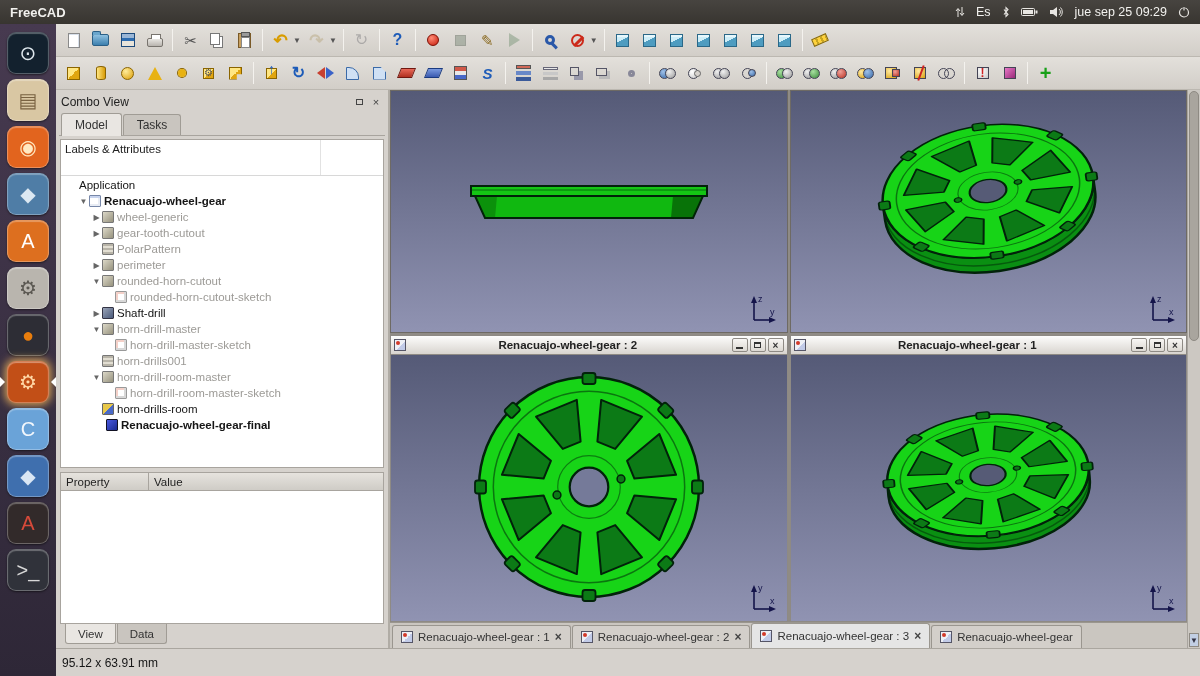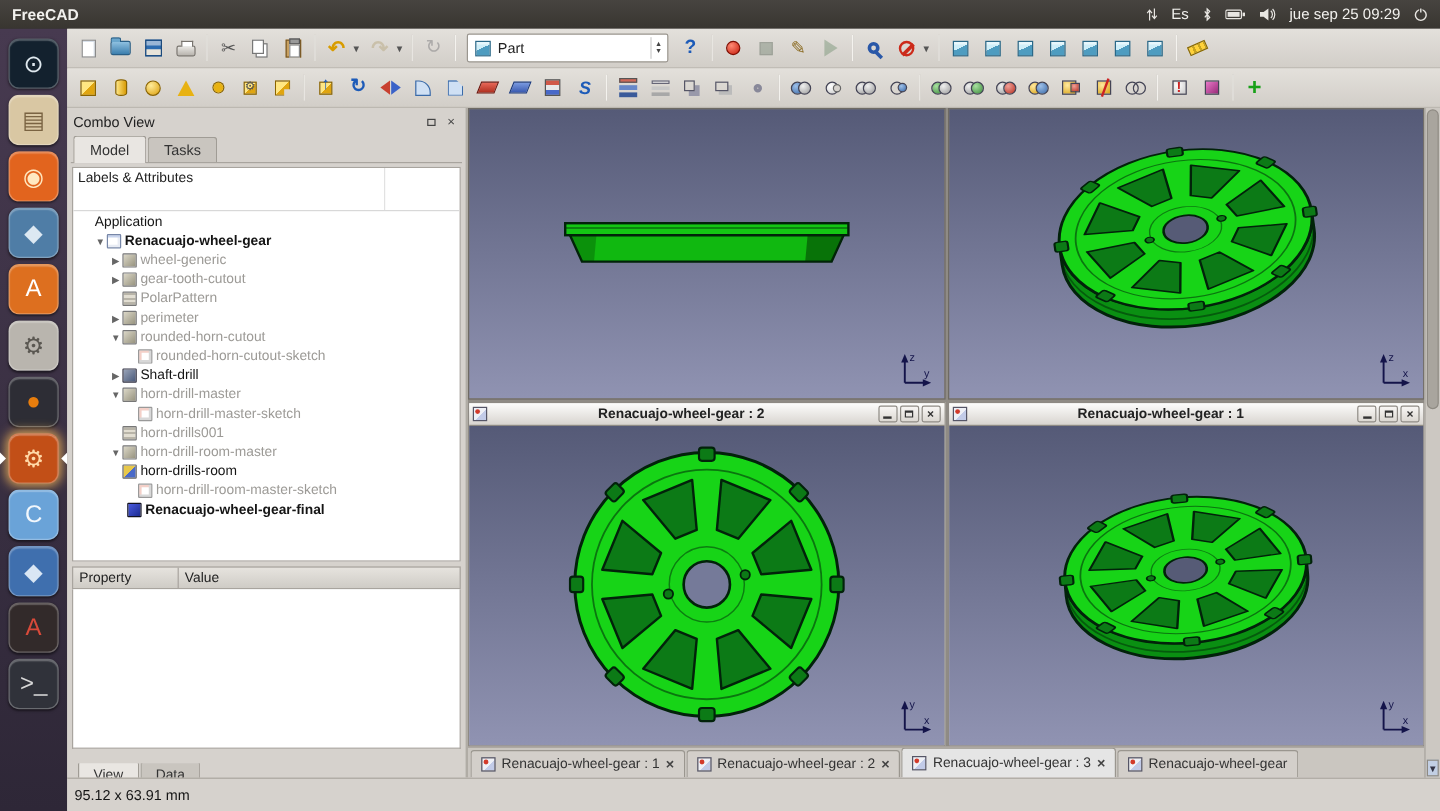--- a/index.html
+++ b/index.html
@@ -116,21 +116,21 @@
   .t-pat{background:repeating-linear-gradient(0deg,#b8b4a8 0 2px,#e2ded2 2px 4px);border:1px solid #777;}
   .t-sk{background:#fff;border:1px solid #999;box-shadow:inset -2px -2px 0 #d8d8d8,inset 2px 2px 0 #f4d0c8;}
   .t-multi{background:linear-gradient(135deg,#e8c84a 0 50%,#4a6ac8 50%);border:1px solid #666;}
   .t-solid{background:linear-gradient(135deg,#4a5ae0,#1a2a90);border:1px solid #112;}
   #cv-props{height:152px;display:flex;flex-direction:column;margin:0 1px;flex:none;}
   #prop-head{display:flex;height:19px;background:linear-gradient(#e6e3de,#cfccc6);border:1px solid #a8a49e;font-size:11.5px;color:#222;align-items:stretch;flex:none;}
   #prop-head span:first-child{width:88px;padding-left:5px;border-right:1px solid #a8a49e;display:flex;align-items:center;}
   #prop-head span:last-child{padding-left:5px;display:flex;align-items:center;}
   #prop-body{flex:1;background:#fff;border:1px solid #a8a49e;border-top:none;}
   #cv-bottom-tabs{height:24px;display:flex;align-items:flex-start;padding-left:6px;gap:1px;flex:none;}
-  .btab{height:20px;padding:0 12px;display:flex;align-items:center;font-size:11.5px;background:#c9c5bf;border:1px solid #a09c95;border-top:none;border-radius:0 0 3px 3px;color:#333;margin-top:12px;}
+  .btab{height:20px;padding:0 12px;display:flex;align-items:center;font-size:11.5px;background:#c9c5bf;border:1px solid #a09c95;border-top:none;border-radius:0 0 3px 3px;color:#333;}
   .btab.active{background:#e9e6e2;}
 
   
   #mdi{flex:1;position:relative;background:#aca8a2;display:flex;flex-direction:column;min-width:0;}
   #vpgrid{flex:1;display:grid;grid-template-columns:1fr 1fr;grid-template-rows:243px 1fr;gap:2px;margin-right:13px;background:#8f8b85;min-height:0;}
   .vp{position:relative;background:linear-gradient(180deg,var(--vt),var(--vb));overflow:hidden;display:flex;align-items:center;justify-content:center;border:1px solid #6e6a64;}
   .vpwin{display:flex;flex-direction:column;border:1px solid #8e8a84;background:#d6d2cd;min-height:0;}
   .vpwin .vp{flex:1;border:none;border-top:1px solid #8e8a84;}
   .vptitle{height:18px;background:linear-gradient(#fdfdfc,#d8d4cf);display:flex;align-items:center;gap:4px;padding:0 3px;font-size:11.5px;font-weight:bold;color:#222;flex:none;}
   .vpt{flex:1;text-align:center;white-space:nowrap;overflow:hidden;}
@@ -275,28 +275,20 @@
         <span class="dd">▼</span>
         <span class="ti disabled">
           <span class="g" style="color:#d89c00;font-weight:bold;font-size:17px">↷</span>
         </span>
         <span class="dd">▼</span>
         <span class="tsep"></span>
         <span class="ti disabled">
           <span class="g" style="color:#667;font-size:16px">↻</span>
         </span>
         <span class="tsep"></span>
-        <span class="wbcombo">
-          <i class="cb"></i>
-          <span class="wbtext">Part</span>
-          <span class="spins">
-            <span>▲</span>
-            <span>▼</span>
-          </span>
-        </span>
         <span class="ti">
           <span class="g" style="color:#1d5bb8;font-weight:bold;font-size:16px">?</span>
         </span>
         <span class="tsep"></span>
         <span class="ti">
           <i class="rec"></i>
         </span>
         <span class="ti disabled">
           <i class="stp"></i>
         </span>
@@ -546,29 +538,29 @@
               <div class="trow" style="padding-left:30px">
                 <span class="texp"></span>
                 <i class="t-pat"></i>
                 <span class="tlab gray">horn-drills001</span>
               </div>
               <div class="trow" style="padding-left:30px">
                 <span class="texp">▼</span>
                 <i class="t-feat"></i>
                 <span class="tlab gray">horn-drill-room-master</span>
               </div>
-              <div class="trow" style="padding-left:30px">
-                <span class="texp"></span>
-                <i class="t-multi"></i>
-                <span class="tlab">horn-drills-room</span>
-              </div>
               <div class="trow" style="padding-left:43px">
                 <span class="texp"></span>
                 <i class="t-sk"></i>
                 <span class="tlab gray">horn-drill-room-master-sketch</span>
+              </div>
+              <div class="trow" style="padding-left:30px">
+                <span class="texp"></span>
+                <i class="t-multi"></i>
+                <span class="tlab">horn-drills-room</span>
               </div>
               <div class="trow" style="padding-left:34px">
                 <span class="texp"></span>
                 <i class="t-solid"></i>
                 <span class="tlab bold">Renacuajo-wheel-gear-final</span>
               </div>
             </div>
         </div>
         <div id="cv-props">
           <div id="prop-head">

